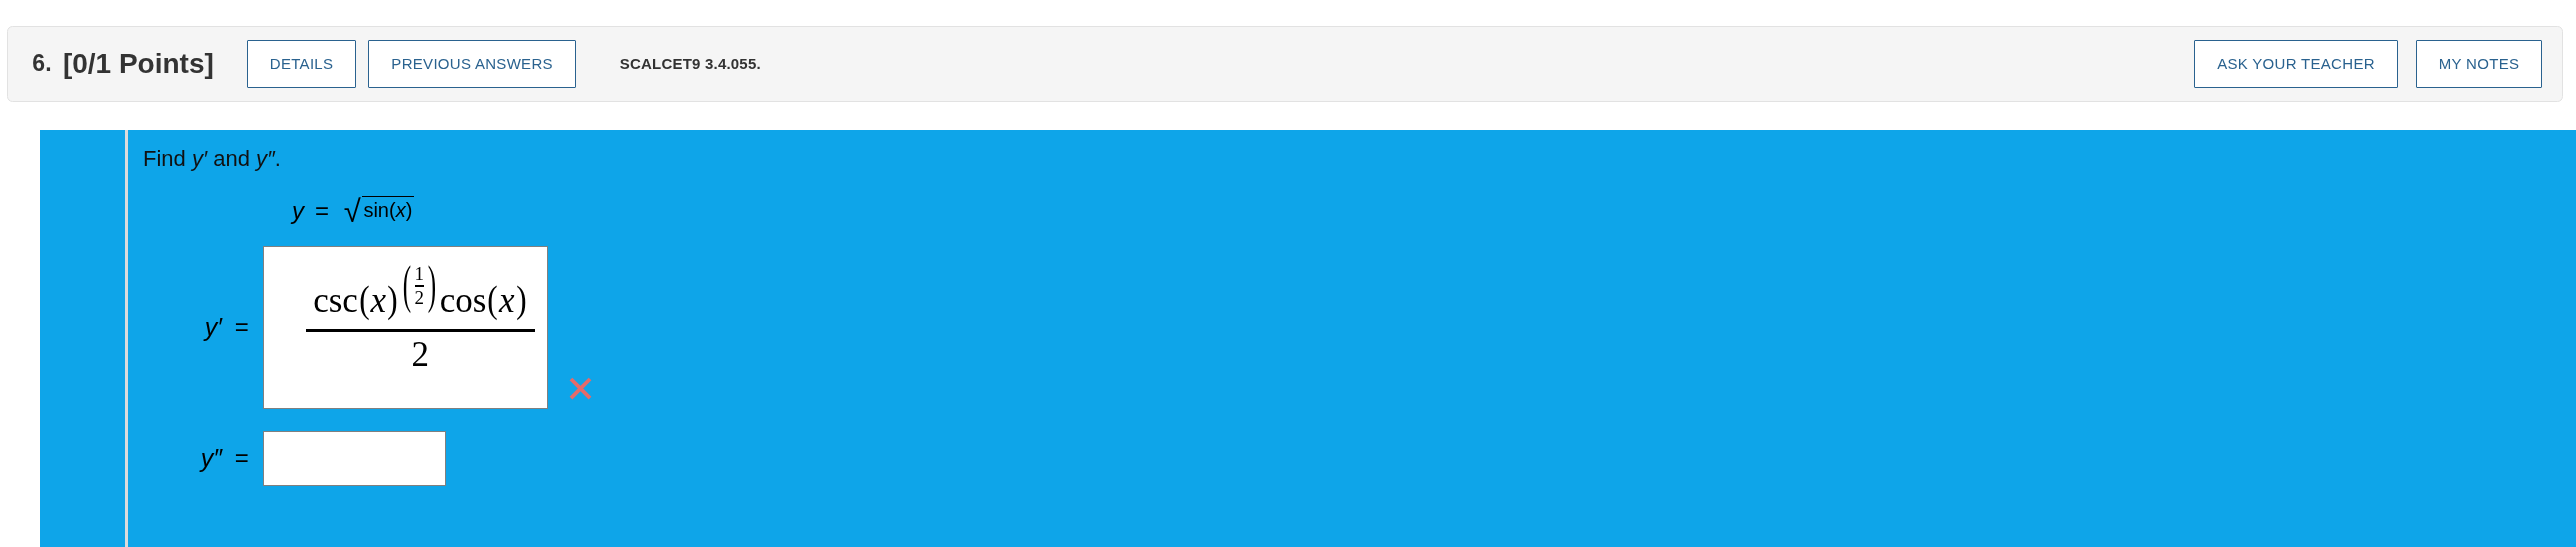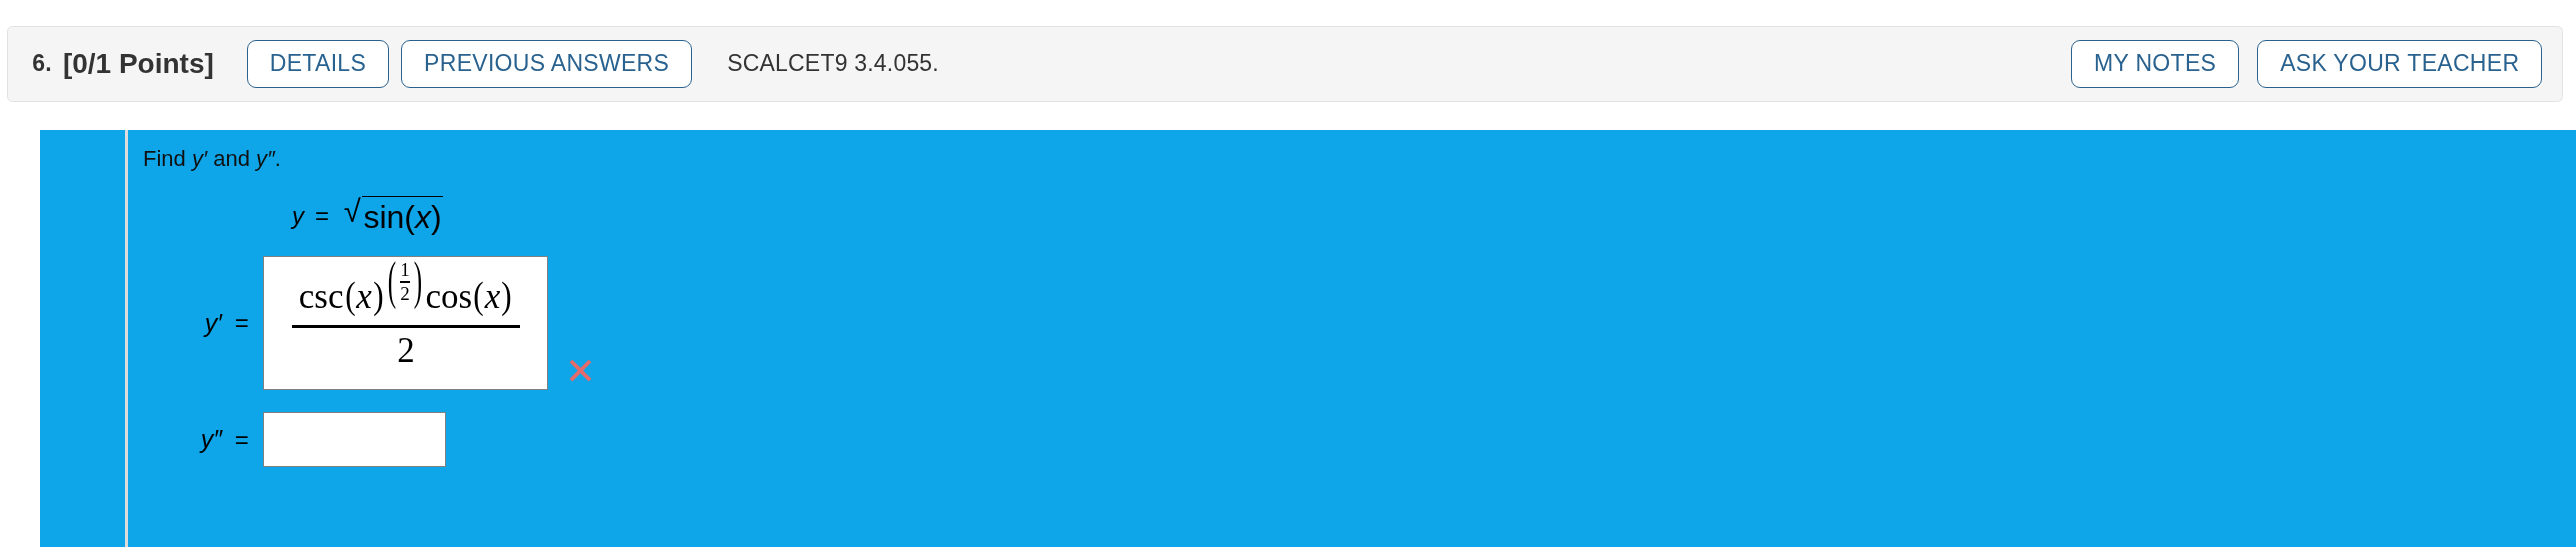--- a/index.html
+++ b/index.html
@@ -61,39 +61,39 @@
   }
 
   .btn {
     display: inline-flex;
     align-items: center;
     justify-content: center;
     box-sizing: border-box;
     height: 48px;
     padding: 0 22px;
     border: 1.8px solid #2a628f;
-    border-radius: 9px;
+    border-radius: 1px;
     background: #ffffff;
     color: #2a628f;
     font-family: "Liberation Sans", sans-serif;
-    font-size: 23px;
+    font-size: 15px;
     font-weight: normal;
     letter-spacing: 0.3px;
     white-space: nowrap;
     cursor: pointer;
     line-height: 1;
   }
   .btn-details { margin-left: 33px; }
   .btn-prev    { margin-left: 12px; }
 
   .q-code {
-    font-size: 23px;
-    font-weight: normal;
+    font-size: 15px;
+    font-weight: bold;
     color: #333333;
-    margin-left: 35px;
+    margin-left: 44px;
     white-space: nowrap;
     letter-spacing: 0.2px;
   }
 
   
   .qbody {
     position: absolute;
     left: 0;
     top: 130px;
     width: 2576px;
@@ -144,21 +144,21 @@
   }
   .radical .sign {
     font-size: 31px;
     line-height: 0.95;
     margin-right: 0.9px;
     transform: translateY(0.9px);
   }
   .radical .rad-body {
     border-top: 1.8px solid #000;
     padding: 1.8px 1.8px 0 1.8px;
-    font-size: 32px;
+    font-size: 20px;
   }
 
   
   .ans-row {
     display: flex;
     align-items: center;
     margin-top: 20px;
   }
   .ans-row.row2 { margin-top: 22px; }
 
@@ -183,22 +183,23 @@
     box-sizing: border-box;
     border: 1.8px solid #808080;
     background: #ffffff;
     display: flex;
     align-items: center;
     justify-content: center;
     flex: 0 0 auto;
   }
   .ansbox-filled {
     width: 285px;
-    height: 134px;
+    height: 163px;
     padding: 0 12.8px;
+    justify-content: flex-end;
   }
   .ansbox-empty {
     width: 183px;
     height: 55px;
   }
 
   
   .mathserif {
     font-family: "Liberation Serif", "DejaVu Serif", serif;
     color: #000000;
@@ -283,22 +284,22 @@
 
 <div class="qheader">
   <div class="qheader-left">
     <span class="q-number">6.</span>
     <span class="q-points">[0/1 Points]</span>
     <button class="btn btn-details">DETAILS</button>
     <button class="btn btn-prev">PREVIOUS ANSWERS</button>
     <span class="q-code">SCALCET9 3.4.055.</span>
   </div>
   <div class="qheader-right">
+    <button class="btn">ASK YOUR TEACHER</button>
     <button class="btn">MY NOTES</button>
-    <button class="btn">ASK YOUR TEACHER</button>
   </div>
 </div>
 
 <div class="qbody">
   <div class="left-rule"></div>
 
   <div class="content">
 
     <div class="prompt"><span>Find </span><span class="mi">y′</span><span> and </span><span class="mi">y″</span><span>.</span></div>
 

